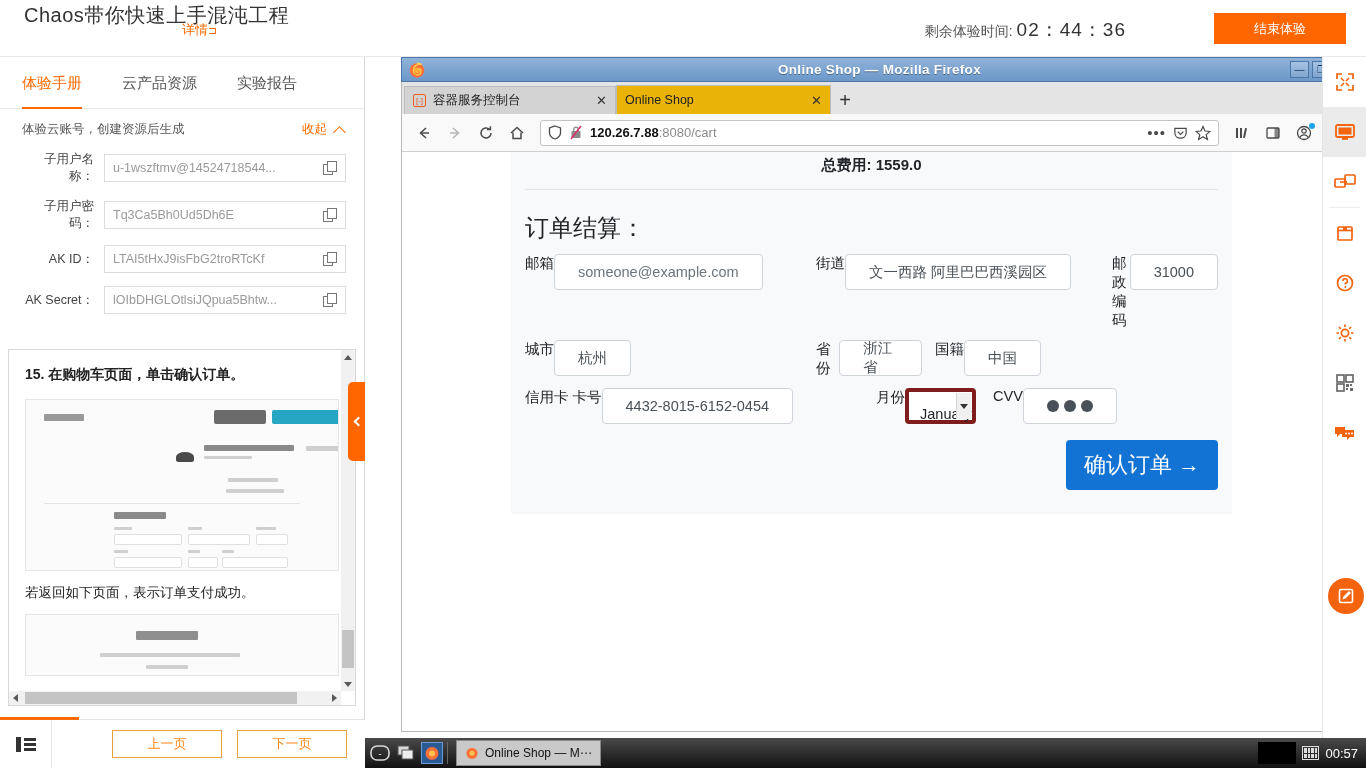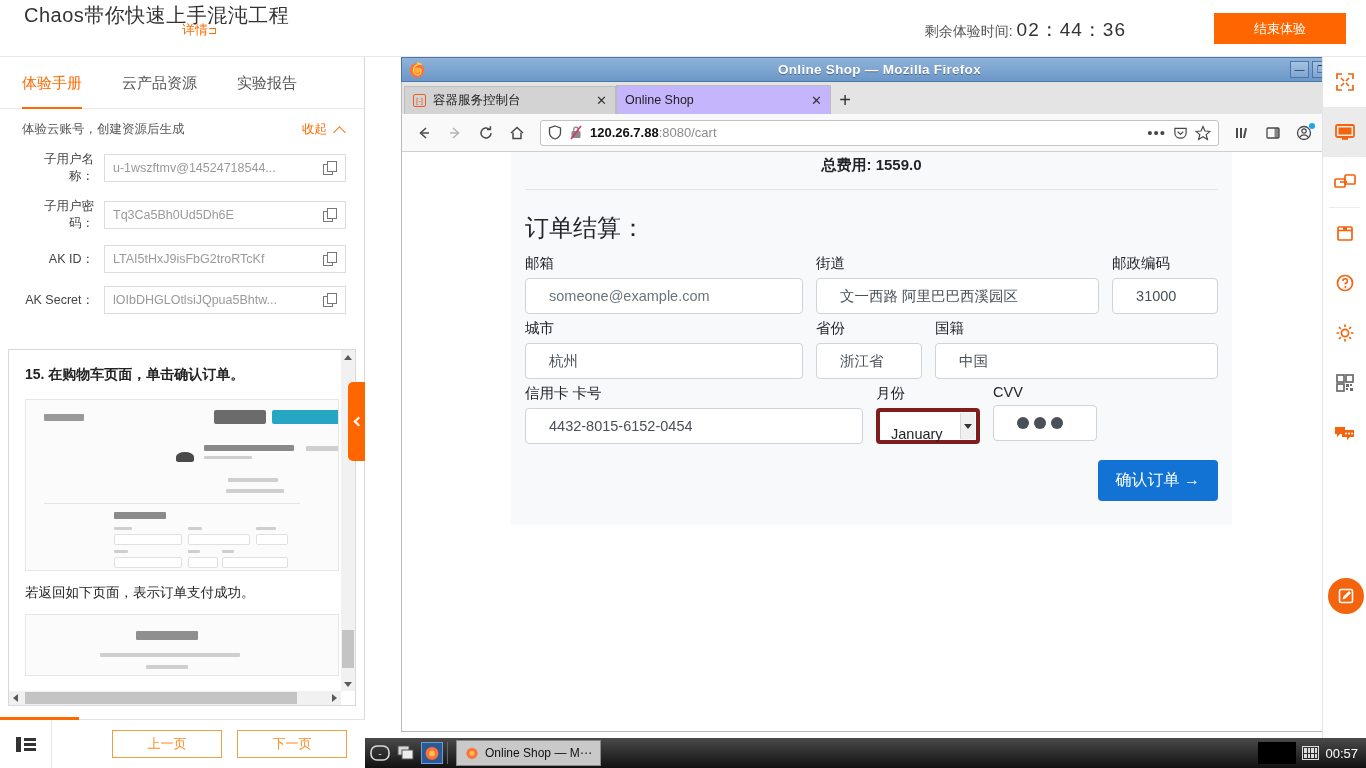--- a/index.html
+++ b/index.html
@@ -175,21 +175,21 @@
   .ff-tabbar {
     height: 32px; background: #e4e4e4; display: flex; align-items: flex-end;
     border-left:1px solid #b8b8b8; border-right:1px solid #b8b8b8; padding-left:2px;
   }
   .ff-tab {
     height: 28px; display: flex; align-items: center; padding: 0 8px;
     font-size: 12.5px; color: #222; gap: 7px; cursor: pointer; position: relative;
     min-width: 200px;
   }
   .ff-tab.inactive { background:#d3d3d3; border:1px solid #bcbcbc; border-bottom:none; }
-  .ff-tab.active { background:#c4b5fd; border:1px solid #bcbcbc; border-bottom:none; height:29px;justify-content:center;}
+  .ff-tab.active { background:#eab308; border:1px solid #bcbcbc; border-bottom:none; height:29px;justify-content:center;}
   .ff-tab .ttl { flex:1; overflow:hidden; white-space:nowrap; text-overflow:ellipsis; }
   .ff-tab .xc { font-size: 13px; color:#333; cursor:pointer; }
   .tab-fav-k {
     width:13px;height:13px;border:1.4px solid #f05a1f;border-radius:2px;flex:none;
     display:flex;align-items:center;justify-content:center;font-size:8px;color:#f05a1f;
   }
   .newtab { width:28px;height:28px;display:flex;align-items:center;justify-content:center;font-size:20px;color:#333;cursor:pointer; }
 
   .ff-navbar {
     height: 38px; background: #f9f9f9; display:flex; align-items:center; gap:3px;
@@ -211,21 +211,21 @@
     border-left:1px solid #b8b8b8; border-right:1px solid #b8b8b8; border-bottom:1px solid #b8b8b8;
   }
   .page-card {
     position: absolute; left: 109px; top: 0px; width: 721px; background: #f8f9fa;
     padding: 0 0 0 0;
   }
   .total-line { text-align:center; font-size:15px; color:#212529; padding: 4px 0 14px 0; font-weight:600;}
   .divider { height:1px; background:#e3e4e6; margin: 0 14px; }
   .sec-title { font-size:24px; color:#212529; margin: 22px 0 10px 14px; }
   .frow { display:flex; margin: 0 14px 5px 14px; gap: 13px; }
-  .fgroup { display:flex; flex-direction:column; }
+  .fgroup { display:flex; flex-direction:row; }
   .flabel { font-size:14.5px; color:#212529; margin-bottom: 5px; }
   .finput {
     height: 36px; border: 1px solid #ced4da; border-radius: 4px; background:#fff;
     display:flex; align-items:center; padding: 0 23px; font-size:14.5px; color:#495057;
   }
   .finput.ph { color:#6c757d; }
   .fselect {
     height: 36px; border: 4px solid #7f1d1d; border-radius: 4px; background:#fff;
     display:flex; align-items:center; padding: 16px 0 0 11px; font-size:14.5px; color:#212529;
     position:relative; cursor:pointer;
@@ -233,21 +233,21 @@
   .fselect .arrowbox {
     position:absolute; right:1px; top:1px; bottom:1px; width:15px; background:#f0f0f0;
     border-left:1px solid #d6d6d6; display:flex; align-items:center; justify-content:center;
   }
   .fselect .arrowbox .tri-d { width:0;height:0;border-left:4px solid transparent;border-right:4px solid transparent;border-top:5px solid #333; }
   .cvv-dots { display:flex; gap:5px; align-items:center; }
   .cvv-dots i { width:12px;height:12px;background:#495057;border-radius:50%;display:block; }
   .submit-row { display:flex; justify-content:flex-end; margin: 16px 14px 0 14px; padding-bottom: 24px;}
   .submit-btn {
     background:#1373d4; color:#fff; border:none; border-radius:4px;
-    padding: 10px 18px; font-size:16px; cursor:pointer;
+    padding: 10px 18px; font-size:22px; cursor:pointer;
   }
 
   
   .pg-scroll { position:absolute; right:0; top:0; width:16px; height:580px; background:#f0f0f0; border-left:1px solid #dcdcdc;}
   .pg-thumb { position:absolute; left:2px; width:11px; background:#8e8e8e; border-radius:5px; }
 
   
   .right-bar {
     position: absolute; right: 0; top: 57px; width: 44px; height: 681px;
     background: #fff; border-left: 1px solid #e5e5e5;

